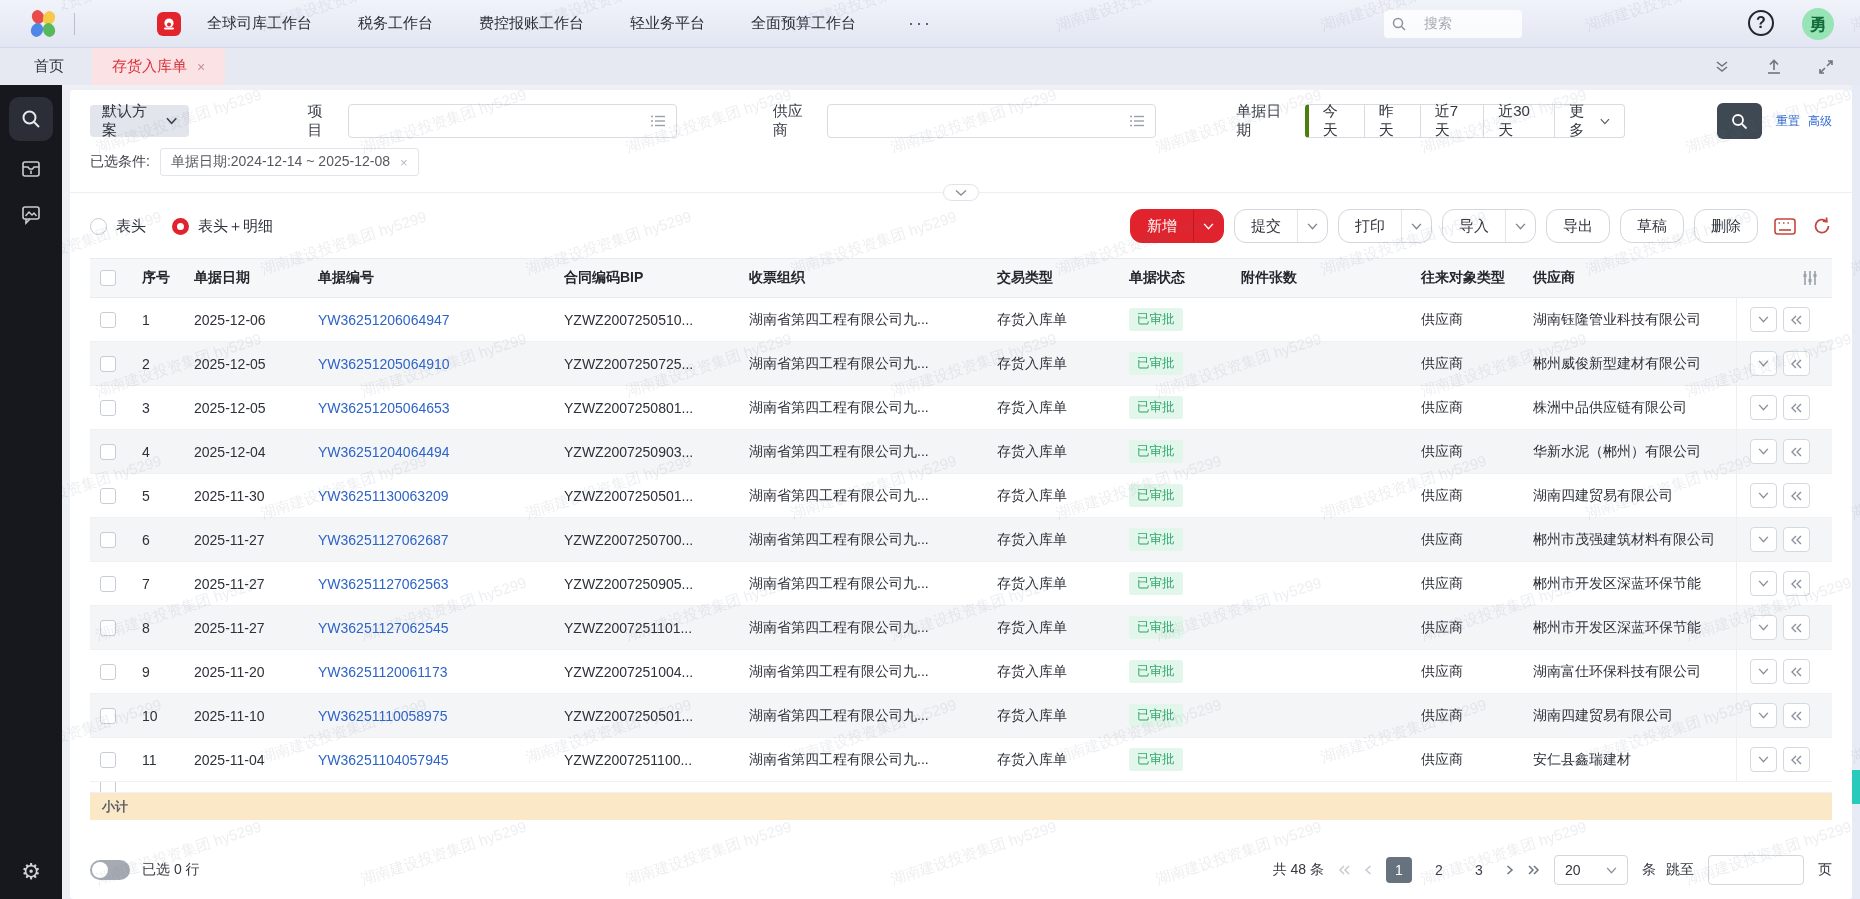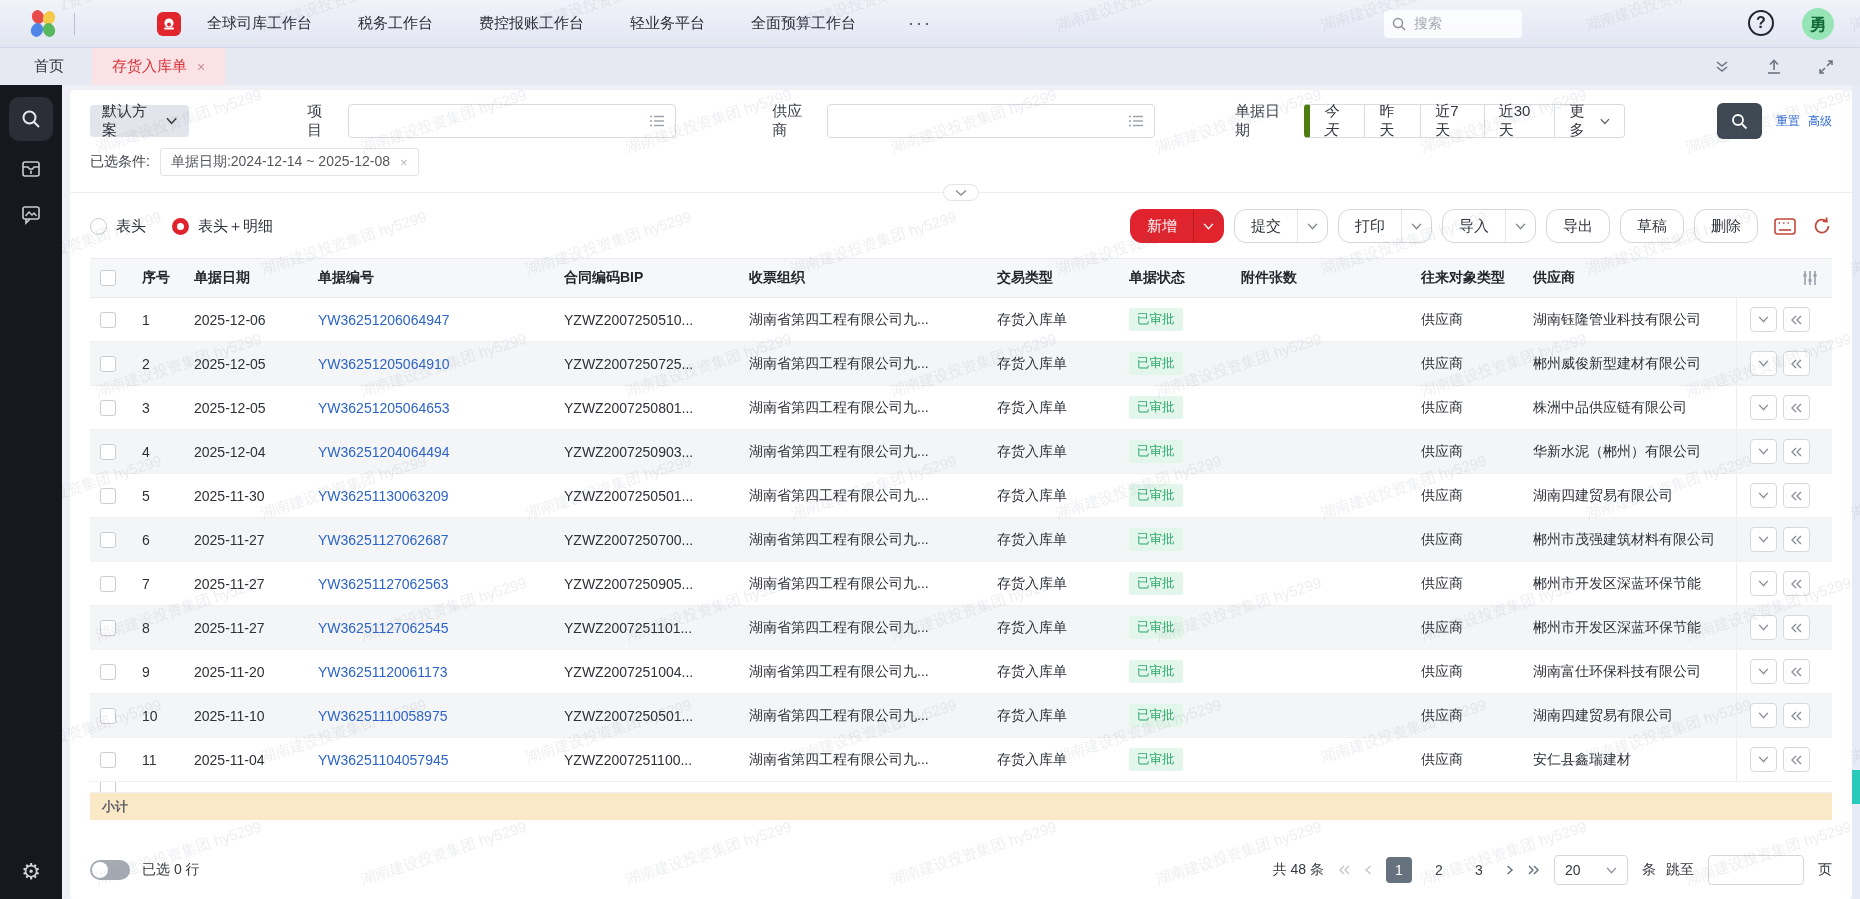--- a/index.html
+++ b/index.html
@@ -13,21 +13,21 @@
     border-bottom:1px solid #d3d8e8; display:flex; align-items:center; z-index:20; }
   .logo { width:30px; height:30px; margin-left:28px; }
   .topbar-divider { width:1px; height:22px; background:#b9bfd0; margin:0 20px 0 16px; }
   .app-icon { width:24px; height:24px; background:#e2242c; border-radius:6px;
     margin:0 26px 0 62px; display:flex; align-items:center; justify-content:center; }
   .nav { display:flex; align-items:center; gap:46px; font-size:15px; color:#2b2f38;justify-content:center; }
   .nav-item { cursor:pointer; white-space:nowrap; }
   .nav-more { font-size:18px; letter-spacing:2px; color:#4a4f5a; margin-left:6px; }
   .top-search { position:absolute; right:338px; top:10px; width:138px; height:28px;
     background:rgba(255,255,255,.8); border-radius:4px; display:flex; align-items:center;
-    padding:0 8px; color:#a7abb5; font-size:14px; gap:8px; }
+    padding:0 8px; color:#a7abb5; font-size:14px; gap:18px; }
   .help-badge { position:absolute; right:86px; top:10px; width:26px; height:26px;
     border:2px solid #22262e; border-radius:50%; display:flex; align-items:center;
     justify-content:center; font-size:16px; font-weight:bold; color:#22262e; }
   .avatar { position:absolute; right:26px; top:8px; width:32px; height:32px;
     border-radius:50%; background:#97e4b6; color:#146c3c; font-weight:bold; font-size:17px;
     display:flex; align-items:center; justify-content:center; }
 
   
   .tabbar { position:absolute; left:0; top:48px; width:1860px; height:37px;
     background:#e6e8f2; display:flex; align-items:stretch; z-index:19; }
@@ -59,21 +59,21 @@
     display:flex; align-items:center; gap:8px; color:#2f333c; cursor:pointer; }
   .f-label { margin-left:118px; color:#3a3e47; }
   .f-label2 { margin-left:96px; color:#3a3e47; }
   .f-input { width:348px; height:34px; border:1px solid #d8dbe2; border-radius:4px;
     background:#fff; margin-left:12px; position:relative; display:flex;
     align-items:center; justify-content:flex-end; padding-right:10px; }
   .date-label { margin-left:80px; color:#3a3e47; }
   .seg { display:flex; margin-left:12px; height:34px; }
   .seg-btn { border:1px solid #d8dbe2; border-left:none; background:#fff; padding:0 14px;
     display:flex; align-items:center; font-size:15px; color:#33363e; cursor:pointer; gap:4px; }
-  .seg-btn:first-child { border-left:6px solid #4d7c0f; border-radius:4px 0 0 4px;font-style:italic; }
+  .seg-btn:first-child { border-left:4px solid #4d7c0f; border-radius:4px 0 0 4px; }
   .seg-btn:last-child { border-radius:0 4px 4px 0; }
   .search-btn { width:48px; height:36px; background:#3f4954; border-radius:6px;
     margin-left:92px; display:flex; align-items:center; justify-content:center; cursor:pointer; }
   .link-blue { color:#2e6bd4; font-size:12px; margin-left:14px; cursor:pointer; white-space:nowrap; }
   .link-blue + .link-blue { margin-left:8px; }
 
   .cond-row { position:absolute; left:20px; top:58px; display:flex; align-items:center;
     font-size:14px; color:#3c3f46; }
   .cond-tag { margin-left:10px; border:1px solid #e2e4ea; border-radius:3px; height:28px;
     display:flex; align-items:center; padding:0 10px; color:#55585f; gap:10px; background:#fff; }

